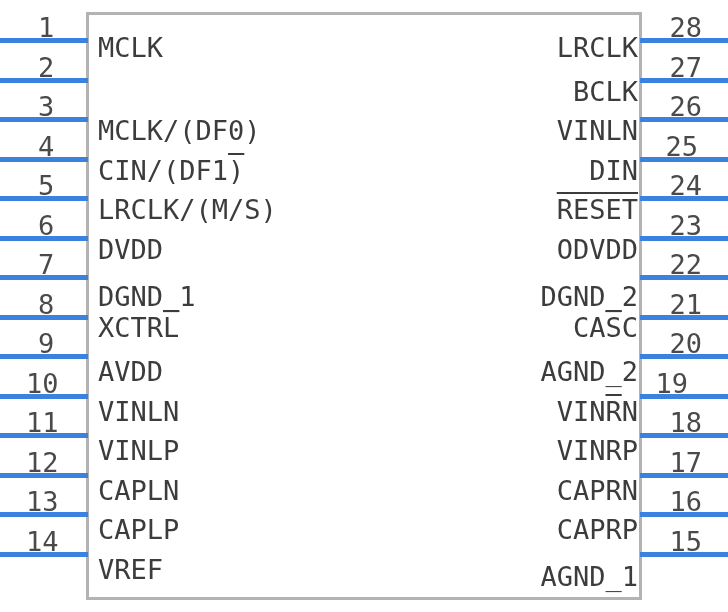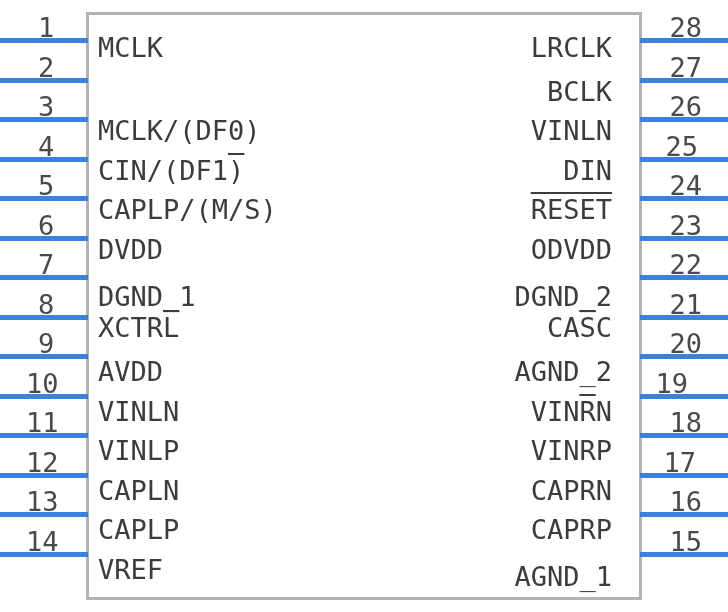--- a/index.html
+++ b/index.html
@@ -53,21 +53,21 @@
   
   .pin-label {
     position: absolute;
     font-family: "DejaVu Sans Mono", monospace;
     font-size: 27px;
     color: #3c3c3c;
     line-height: 1;
     white-space: nowrap;
   }
   .pin-label.left  { left: 98px; text-align: left; }
-  .pin-label.right { right: 116px; text-align: left; }
+  .pin-label.right { right: 90px; text-align: left; }
 
   .ovl { text-decoration: overline; }
 </style>
 </head>
 <body>
 
 <div id="diagram">
 
   <div class="ic-body"></div>
 
@@ -120,28 +120,28 @@
   <div class="pin-num right" style="top:54px; right:26px">27</div>
   <div class="pin-num right" style="top:93px; right:26px">26</div>
   <div class="pin-num right" style="top:133px; right:30px">25</div>
   <div class="pin-num right" style="top:172px; right:26px">24</div>
   <div class="pin-num right" style="top:212px; right:26px">23</div>
   <div class="pin-num right" style="top:251px; right:26px">22</div>
   <div class="pin-num right" style="top:291px; right:26px">21</div>
   <div class="pin-num right" style="top:330px; right:26px">20</div>
   <div class="pin-num right" style="top:370px; right:40px">19</div>
   <div class="pin-num right" style="top:409px; right:26px">18</div>
-  <div class="pin-num right" style="top:449px; right:32px">17</div>
+  <div class="pin-num right" style="top:449px; right:26px">17</div>
   <div class="pin-num right" style="top:488px; right:26px">16</div>
   <div class="pin-num right" style="top:528px; right:26px">15</div>
 
   <div class="pin-label left" style="top:34px"><span>MCLK</span></div>
   <div class="pin-label left" style="top:117px"><span>MCLK/(DF0)</span></div>
   <div class="pin-label left" style="top:157px">CIN/(DF1<span class="ovl">)</span></div>
-  <div class="pin-label left" style="top:196px"><span>CAPLP/(M/S)</span></div>
+  <div class="pin-label left" style="top:196px"><span>LRCLK/(M/S)</span></div>
   <div class="pin-label left" style="top:236px"><span>DVDD</span></div>
   <div class="pin-label left" style="top:283px"><span>DGND_1</span></div>
   <div class="pin-label left" style="top:314px">XCTR<span class="ovl">L</span></div>
   <div class="pin-label left" style="top:358px"><span>AVDD</span></div>
   <div class="pin-label left" style="top:398px"><span>VINLN</span></div>
   <div class="pin-label left" style="top:437px"><span>VINLP</span></div>
   <div class="pin-label left" style="top:477px"><span>CAPLN</span></div>
   <div class="pin-label left" style="top:516px"><span>CAPLP</span></div>
   <div class="pin-label left" style="top:556px"><span>VREF</span></div>
 

